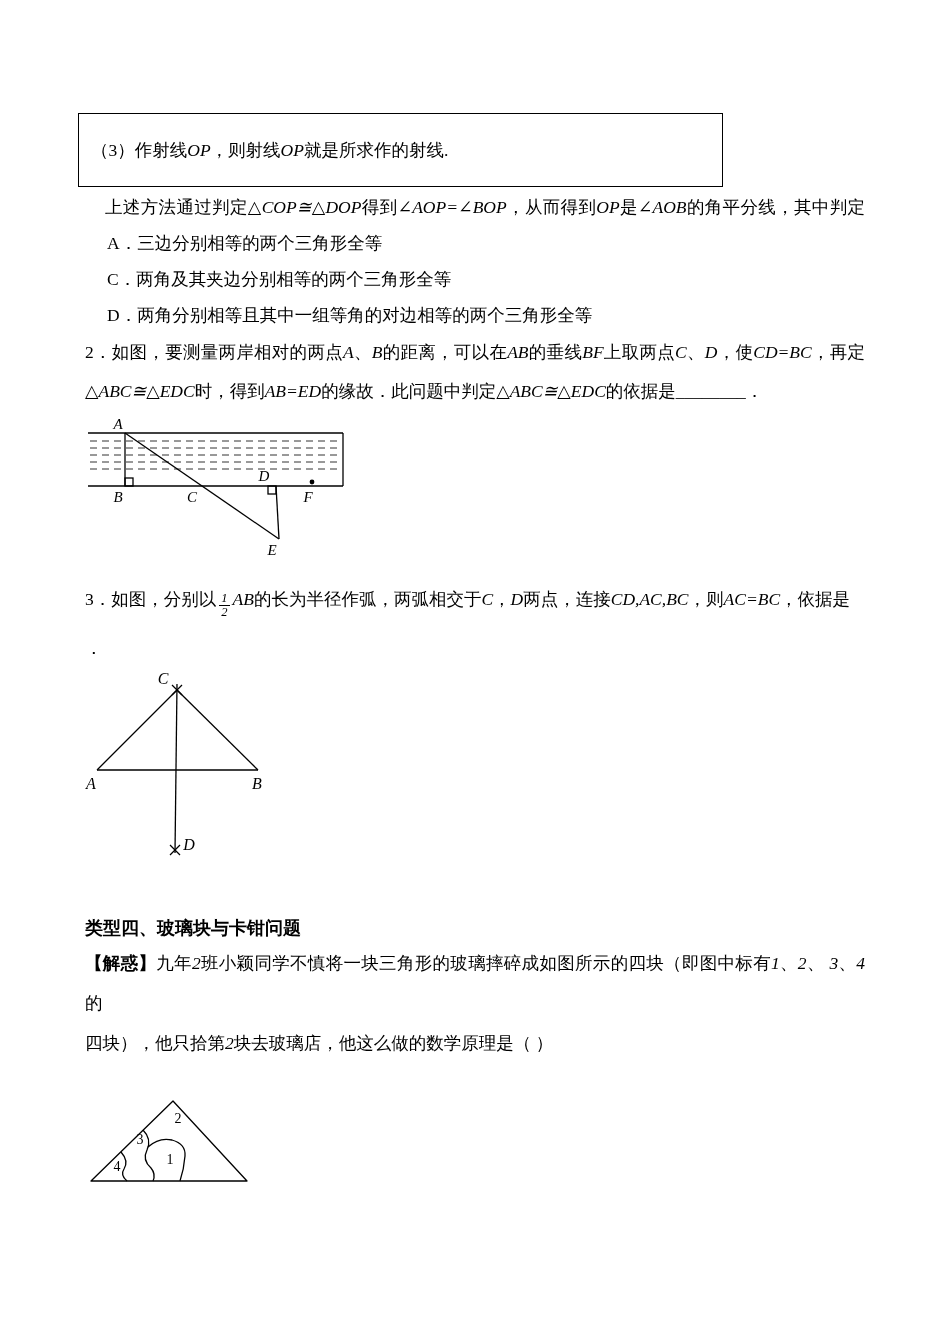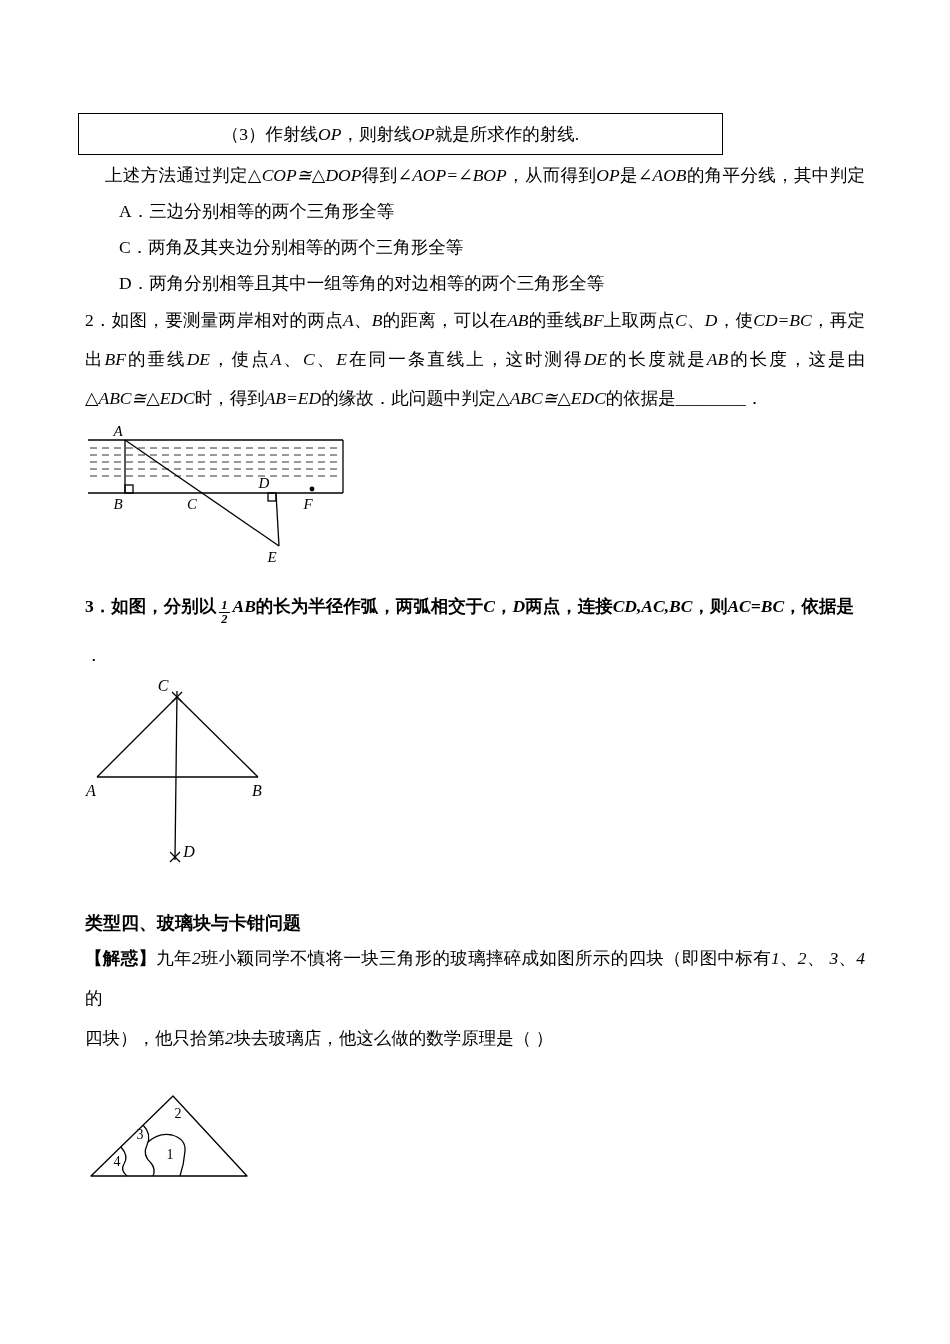--- a/index.html
+++ b/index.html
@@ -17,32 +17,31 @@
     box-sizing: border-box;
   }
   .math { font-style: italic; }
   .bold { font-weight: 700; }
   .line { line-height: 36px; }
   .jl { text-align: justify; text-align-last: justify; }
   .boxed {
     border: 1.6px solid #000;
     width: 645px;
     margin-left: -7px;
-    padding: 7px 12px;
+    padding: 23px 12px;
     box-sizing: border-box;
     line-height: 26px;
-    text-align: center;
   }
   .intro { margin-top: 2px; margin-left: 20px; }
-  .options { margin-left: 34px; }
+  .options { margin-left: 22px; }
   .q2 .line { line-height: 39px; }
-  .q3line { margin-top: 14px; line-height: 42px; font-weight: bold; }
+  .q3line { margin-top: 14px; line-height: 42px; }
   .periodline { margin-top: 10px; }
   .heading {
-    margin-top: 36px;
+    margin-top: 48px;
     font-weight: 700;
     font-size: 18px;
     line-height: 30px;
   }
   .q4 .line { line-height: 40px; }
   .fig { display: block; }
   .fig-river { margin-top: 8px; }
   .fig-arcs { margin-top: 4px; }
   .fig-glass { margin-top: 26px; }
   .fig text {
@@ -80,21 +79,20 @@
   </div>
 
   <div class="options">
     <div class="line"><span>A．三边分别相等的两个三角形全等</span></div>
     <div class="line"><span>C．两角及其夹边分别相等的两个三角形全等</span></div>
     <div class="line"><span>D．两角分别相等且其中一组等角的对边相等的两个三角形全等</span></div>
   </div>
 
   <div class="q2">
     <div class="line jl"><span>2．如图，要测量两岸相对的两点</span><span class="math">A</span><span>、</span><span class="math">B</span><span>的距离，可以在</span><span class="math">AB</span><span>的垂线</span><span class="math">BF</span><span>上取两点</span><span class="math">C</span><span>、</span><span class="math">D</span><span>，使</span><span class="math">CD=BC</span><span>，再定</span></div>
-    <div class="line jl"><span>出</span><span class="math">BF</span><span>的垂线</span><span class="math">DE</span><span>，使点</span><span class="math">A</span><span>、</span><span class="math">C</span><span>、</span><span class="math">E</span><span>在同一条直线上，这时测得</span><span class="math">DE</span><span>的长度就是</span><span class="math">AB</span><span>的长度，这是由</span></div>
     <div class="line"><span class="math">△ABC≅△EDC</span><span>时，得到</span><span class="math">AB=ED</span><span>的缘故．此问题中判定</span><span class="math">△ABC≅△EDC</span><span>的依据是________．</span></div>
   </div>
 
   <svg class="fig fig-river" width="270" height="145" viewBox="0 0 270 145">
     <g stroke="#000" stroke-width="1.3" fill="none">
       <line x1="3" y1="14" x2="258" y2="14"></line>
       <line x1="3" y1="67" x2="258" y2="67"></line>
       <line x1="258" y1="14" x2="258" y2="67"></line>
     </g>
     <g stroke="#333" stroke-width="1" stroke-dasharray="7 5">

